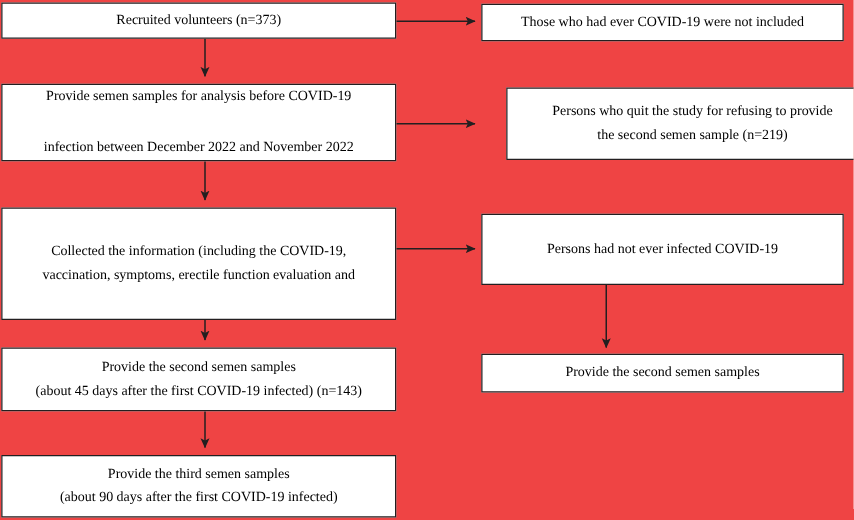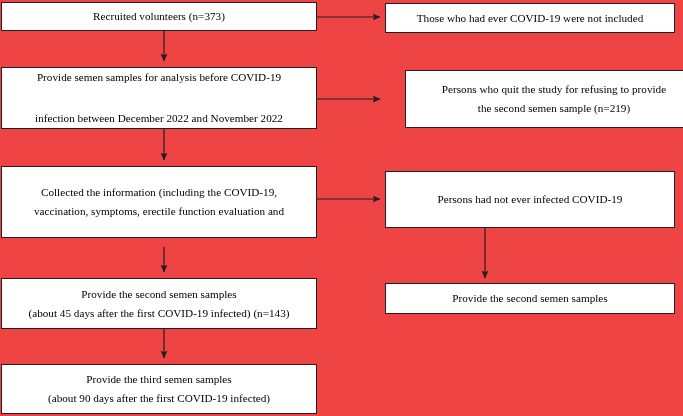--- a/index.html
+++ b/index.html
@@ -74,21 +74,21 @@
 
   <div class="node" style="left:1px; top:2px; width:316px; height:29px;">
     <span class="line">Recruited volunteers (n=373)</span>
   </div>
 
   <div class="node" style="left:1px; top:67px; width:316px; height:62px;justify-content:space-between;">
     <span class="line">Provide semen samples for analysis before COVID-19</span>
     <span class="line">infection between December 2022 and November 2022</span>
   </div>
 
-  <div class="node" style="left:1px; top:166px; width:316px; height:72px;">
+  <div class="node" style="left:1px; top:166px; width:316px; height:90px;">
     <span class="line">Collected the information (including the COVID-19,</span>
     <span class="line">vaccination, symptoms, erectile function evaluation and</span>
   </div>
 
   <div class="node" style="left:1px; top:278px; width:316px; height:51px;">
     <span class="line">Provide the second semen samples</span>
     <span class="line">(about 45 days after the first COVID-19 infected) (n=143)</span>
   </div>
 
   <div class="node" style="left:1px; top:364px; width:316px; height:50px;">

